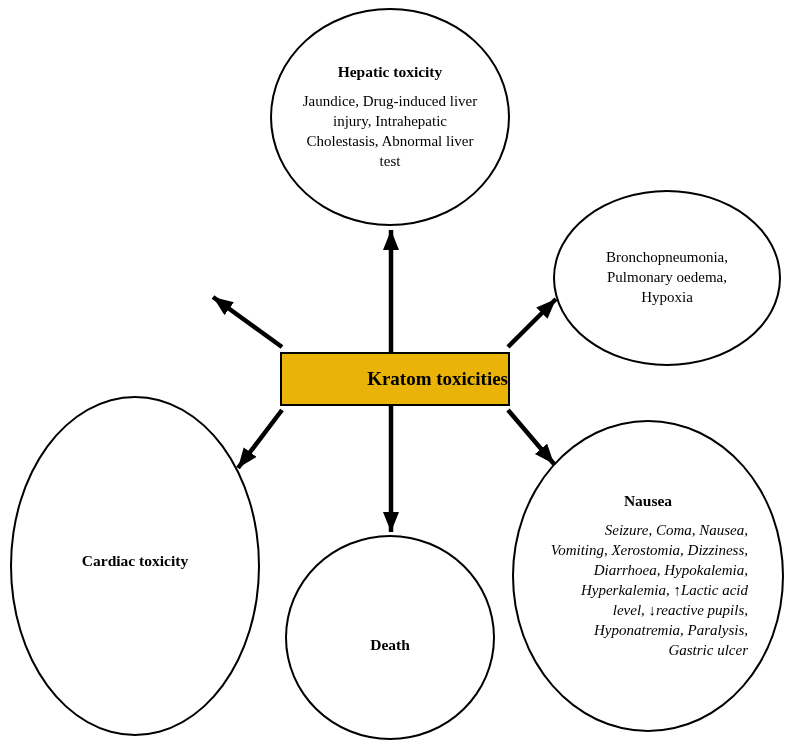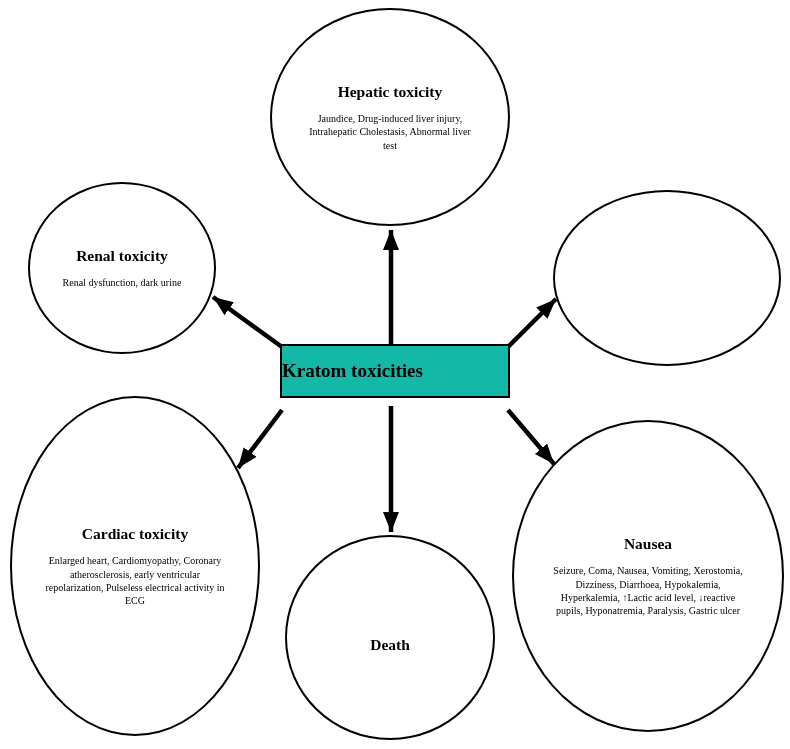--- a/index.html
+++ b/index.html
@@ -31,42 +31,42 @@
     text-align: center;
     z-index: 2;
   }
   .node-title {
     font-weight: bold;
     font-size: 15.5px;
     line-height: 1.3;
     margin-bottom: 10px;
   }
   .node-body {
-    font-size: 10px;
+    font-size: 15px;
     line-height: 1.33;
   }
   .hepatic     { left: 270px; top: 8px;   width: 240px; height: 218px; padding: 0 30px; }
   .renal       { left: 28px;  top: 182px; width: 188px; height: 172px; padding: 0 18px; }
   .respiratory { left: 553px; top: 190px; width: 228px; height: 176px; padding: 0 26px; }
   .cardiac     { left: 10px;  top: 396px; width: 250px; height: 340px; padding: 0 30px; }
   .death       { left: 285px; top: 535px; width: 210px; height: 205px; }
   .other       { left: 512px; top: 420px; width: 272px; height: 312px; padding: 0 34px; }
   .respiratory .node-title { width: 110px; }
   .death .node-title { margin-bottom: 0; margin-top: 16px; }
-  .other .node-body  { text-align: center; }
+  .other .node-body  { text-align: right; font-style: italic; }
   .center-box {
     position: absolute;
-    left: 280px; top: 344px;
+    left: 280px; top: 352px;
     width: 230px; height: 54px;
     box-sizing: border-box;
     border: 2px solid #000000;
-    background: #14b8a6;
+    background: #eab308;
     display: flex;
     align-items: center;
-    justify-content: flex-start;
+    justify-content: flex-end;
     font-weight: bold;
     font-size: 19px;
     z-index: 3;
   }
 </style>
 </head>
 <body>
 
 <div class="canvas">
 
@@ -82,31 +82,27 @@
     <line x1="508" y1="347" x2="556" y2="299" stroke="#000000" stroke-width="4.5" marker-end="url(#ah)"></line>
     <line x1="282" y1="410" x2="238" y2="468" stroke="#000000" stroke-width="4.5" marker-end="url(#ah)"></line>
     <line x1="508" y1="410" x2="554" y2="464" stroke="#000000" stroke-width="4.5" marker-end="url(#ah)"></line>
   </svg>
 
   <div class="node hepatic">
     <div class="node-title">Hepatic toxicity</div>
     <div class="node-body">Jaundice, Drug-induced liver injury, Intrahepatic Cholestasis, Abnormal liver test</div>
   </div>
 
-  <div class="node renal">
-    <div class="node-title">Renal toxicity</div>
-    <div class="node-body">Renal dysfunction, dark urine</div>
-  </div>
 
   <div class="node respiratory">
+    <div class="node-body">Bronchopneumonia, Pulmonary oedema, Hypoxia</div>
   </div>
 
   <div class="node cardiac">
     <div class="node-title">Cardiac toxicity</div>
-    <div class="node-body">Enlarged heart, Cardiomyopathy, Coronary atherosclerosis, early ventricular repolarization, Pulseless electrical activity in ECG</div>
   </div>
 
   <div class="node death">
     <div class="node-title">Death</div>
 
   </div>
 
   <div class="node other">
     <div class="node-title">Nausea</div>
     <div class="node-body">Seizure, Coma, Nausea, Vomiting, Xerostomia, Dizziness, Diarrhoea, Hypokalemia, Hyperkalemia, ↑Lactic acid level, ↓reactive pupils, Hyponatremia, Paralysis, Gastric ulcer</div>

